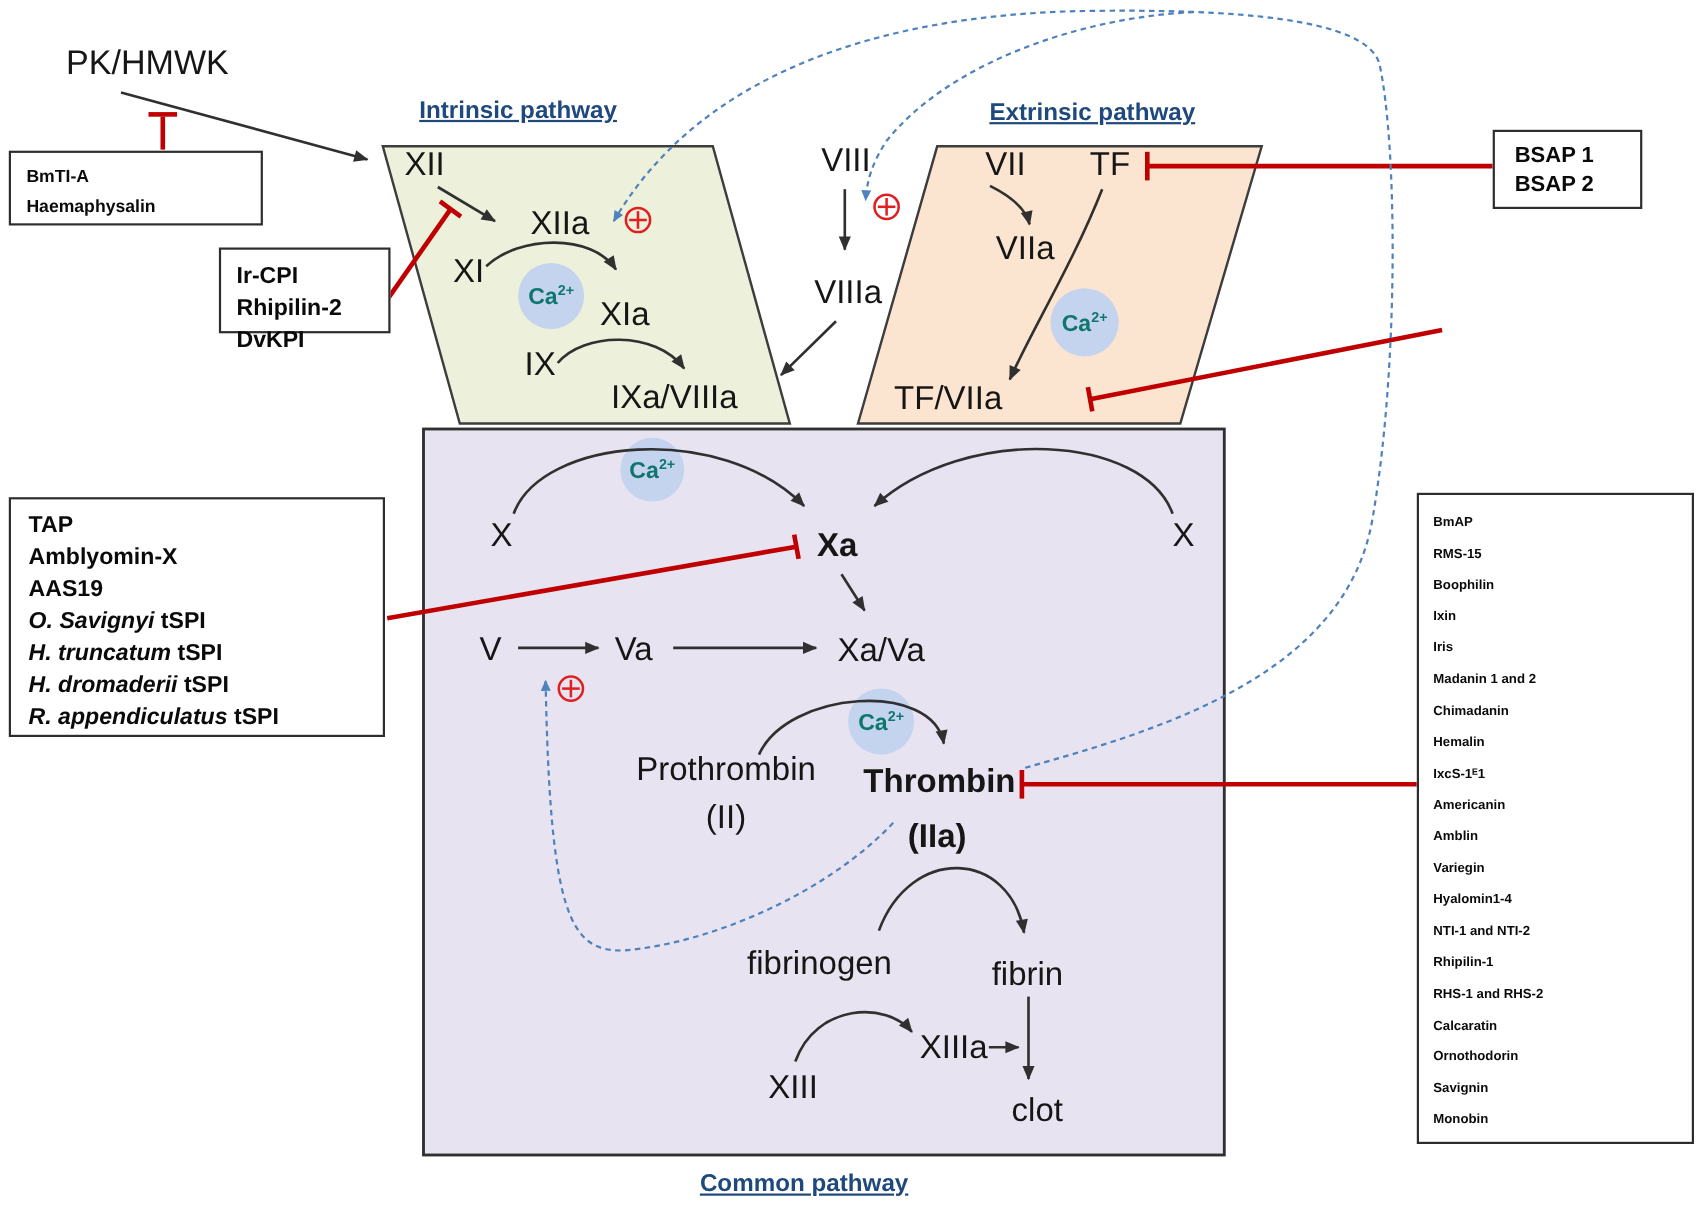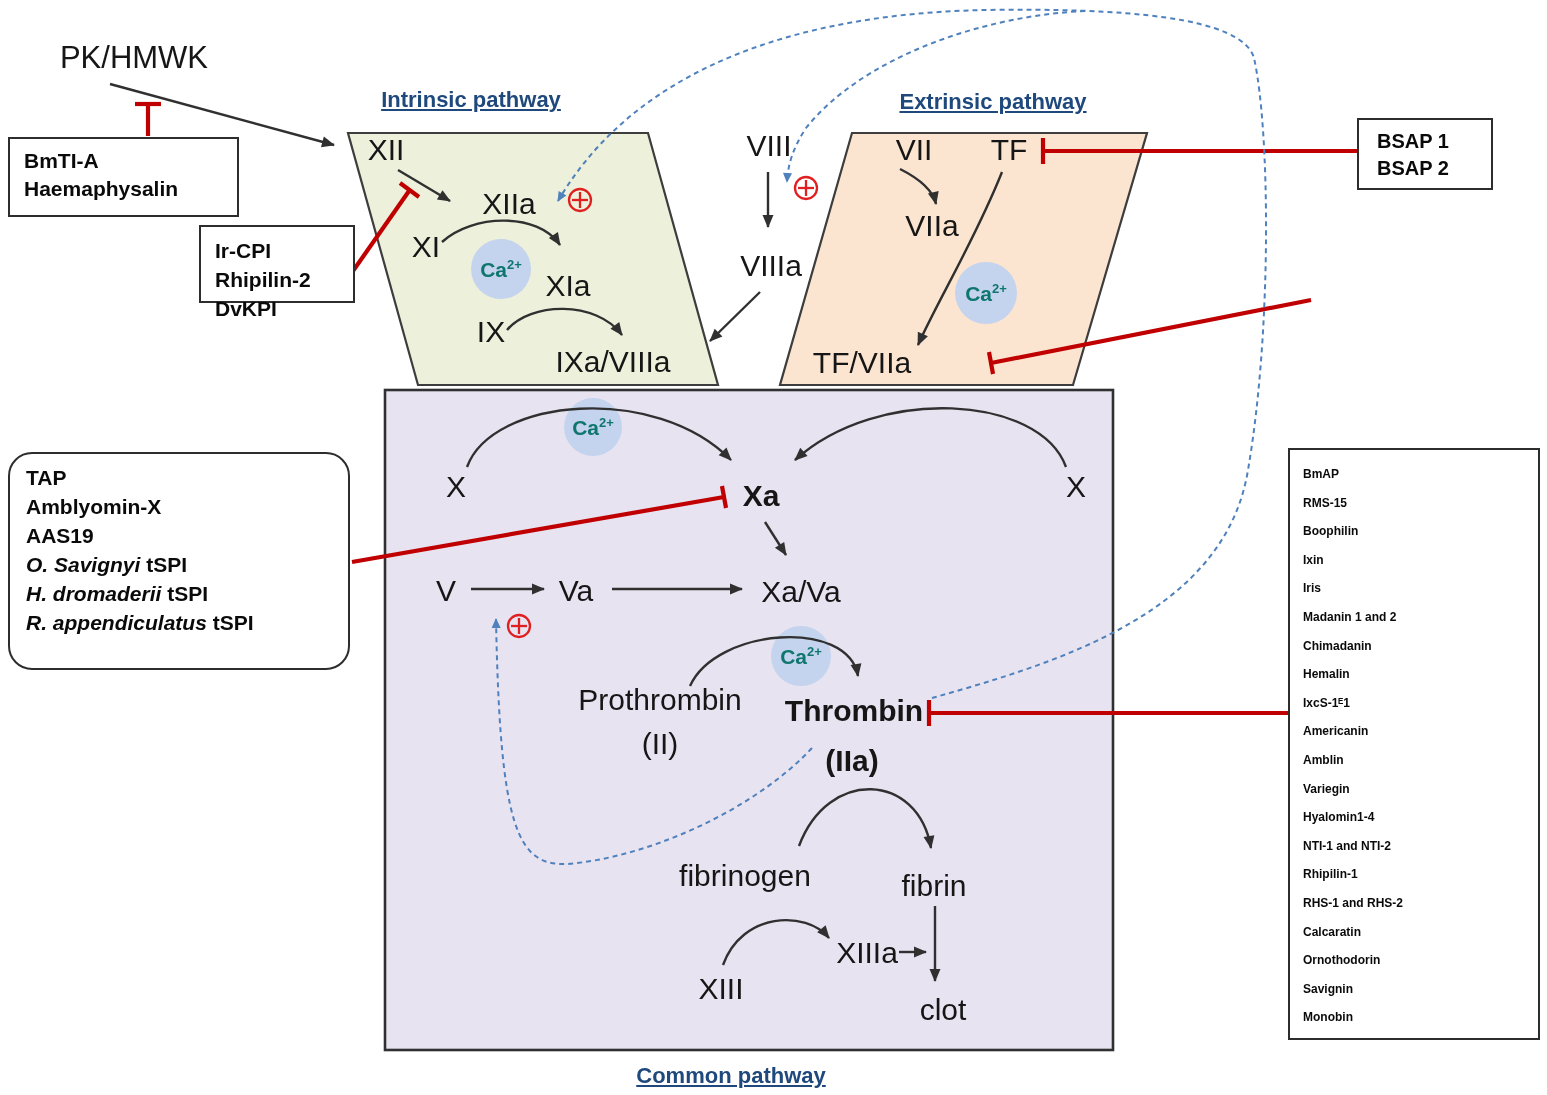--- a/index.html
+++ b/index.html
@@ -10,25 +10,25 @@
        font-size:30px;line-height:1;color:#161616;}
   .big{font-size:31px;margin-left:16px;}
   .bold{font-weight:bold;}
   .ptitle{font-size:22px;font-weight:bold;color:#1f497d;text-decoration:underline;}
   .ca-lbl{position:absolute;transform:translate(-50%,-50%);font-size:21px;font-weight:bold;
           color:#0f766e;white-space:nowrap;line-height:1;}
   .ca-lbl sup{font-size:13px;}
   .ibox{position:absolute;background:#ffffff;border:2.5px solid #2d2d2d;box-sizing:border-box;
         font-weight:bold;color:#0a0a0a;}
   .ibox .row{white-space:nowrap;}
-  .box-bmti{left:8px;top:137px;width:231px;height:80px;padding:8px 0 0 14px;font-size:21px;line-height:28px;}
+  .box-bmti{left:8px;top:137px;width:231px;height:68px;padding:8px 0 0 14px;font-size:16px;line-height:28px;}
   .box-ircpi{left:199px;top:225px;width:156px;height:78px;padding:9px 0 0 14px;font-size:21px;line-height:29px;}
   .box-bsap{left:1357px;top:118px;width:136px;height:72px;padding:8px 0 0 18px;font-size:20px;line-height:27px;}
   .box-ixolaris{left:1310px;top:271px;width:229px;height:75px;padding:8px 0 0 14px;font-size:21px;line-height:28px;}
-  .box-tap{left:8px;top:452px;width:342px;height:218px;padding:9px 0 0 16px;font-size:21px;line-height:29px;border-radius:24px;}
+  .box-tap{left:8px;top:452px;width:342px;height:218px;padding:9px 0 0 16px;font-size:21px;line-height:29px;}
   .box-right{left:1288px;top:448px;width:252px;height:592px;padding:10px 0 0 13px;font-size:12px;line-height:28.6px;}
   .it{font-style:italic;}
 </style>
 </head>
 <body>
 
 <div class="stage">
 
   <svg class="layer" width="1547" height="1095" viewBox="0 0 1547 1095">
     <defs>
@@ -180,20 +180,21 @@
     <div class="row">BSAP 1</div>
     <div class="row">BSAP 2</div>
   </div>
 
 
   <div class="ibox box-tap">
     <div class="row"><span class="it"></span><span>TAP</span></div>
     <div class="row"><span class="it"></span><span>Amblyomin-X</span></div>
     <div class="row"><span class="it"></span><span>AAS19</span></div>
     <div class="row"><span class="it">O. Savignyi</span><span> tSPI</span></div>
+    <div class="row"><span class="it">H. truncatum</span><span> tSPI</span></div>
     <div class="row"><span class="it">H. dromaderii</span><span> tSPI</span></div>
     <div class="row"><span class="it">R. appendiculatus</span><span> tSPI</span></div>
   </div>
 
   <div class="ibox box-right">
     <div class="row">BmAP</div>
     <div class="row">RMS-15</div>
     <div class="row">Boophilin</div>
     <div class="row">Ixin</div>
     <div class="row">Iris</div>

